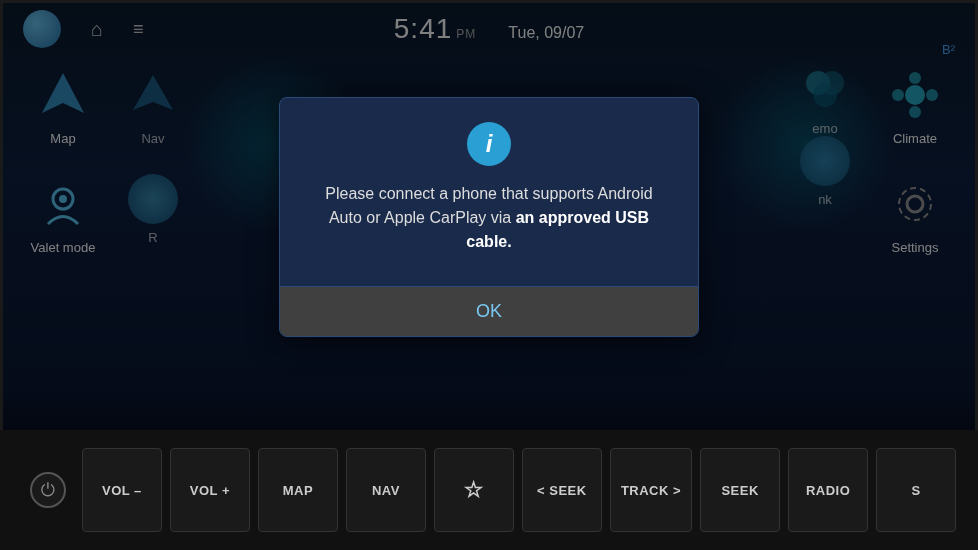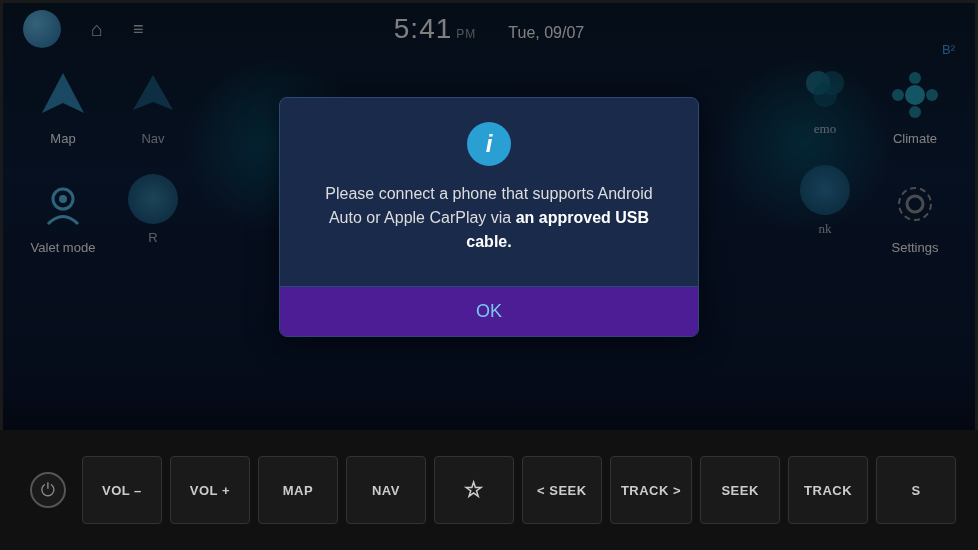--- a/index.html
+++ b/index.html
@@ -173,21 +173,21 @@
     }
 
     .modal-footer {
       border-top: 1px solid #2a4a7a;
       margin-top: 16px;
     }
 
     .modal-ok-btn {
       width: 100%;
       padding: 14px;
-      background: #4c1d95;
+      background: #404040;
       border: none;
       color: #7ac8f0;
       font-size: 18px;
       cursor: pointer;
       text-align: center;
       transition: background 0.2s;
     }
 
     
     .bottom-controls {
@@ -204,21 +204,21 @@
     .ctrl-btn {
       display: flex;
       flex-direction: column;
       align-items: center;
       justify-content: center;
       color: #ccc;
       font-size: 13px;
       font-weight: 600;
       letter-spacing: 0.5px;
       min-width: 80px;
-      height: 68px;
+      height: 84px;
       cursor: pointer;
       padding: 15px 10px;
       border: 1px solid #333;
       background: #1a1a1a;
       border-radius: 4px;
       margin: 2px;
     }
 
     .power-btn {
       width: 36px;
@@ -329,21 +329,21 @@
       </div>
       <div class="app-item partial-left">
         <div style="width:50px;height:50px;border-radius:50%;background:radial-gradient(circle,#4ab8e0,#1a6090);display:flex;align-items:center;justify-content:center;">
         </div>
         <span class="app-label">R</span>
       </div>
     </div>
 
     <div style="flex:1;"></div>
 
-    <div style="display:flex;flex-direction:column;align-items:center;gap:28px;width:80px;overflow:hidden;font-family:Liberation Serif, serif;">
+    <div style="display:flex;flex-direction:column;align-items:center;width:80px;overflow:hidden;">
       <div class="app-item partial-right">
         <div style="width:50px;height:50px;display:flex;align-items:center;justify-content:center;">
           <svg width="50" height="50" viewBox="0 0 50 50">
             <circle cx="18" cy="18" r="12" fill="#2aaecc" opacity="0.8"></circle>
             <circle cx="32" cy="18" r="12" fill="#1a8eac" opacity="0.6"></circle>
             <circle cx="25" cy="30" r="12" fill="#0a7a9a" opacity="0.6"></circle>
           </svg>
         </div>
         <span class="app-label">emo</span>
       </div>
@@ -406,17 +406,17 @@
     <div class="ctrl-btn">MAP</div>
     <div class="ctrl-btn">NAV</div>
 
     <div class="ctrl-btn">
       <span class="star-icon">☆</span>
     </div>
 
     <div class="ctrl-btn">&lt; SEEK</div>
     <div class="ctrl-btn">TRACK &gt;</div>
     <div class="ctrl-btn">SEEK</div>
-    <div class="ctrl-btn">TRACK</div>
+    <div class="ctrl-btn">RADIO</div>
     <div class="ctrl-btn">S</div>
 
   </div>
 </div>
 
 </body></html>

